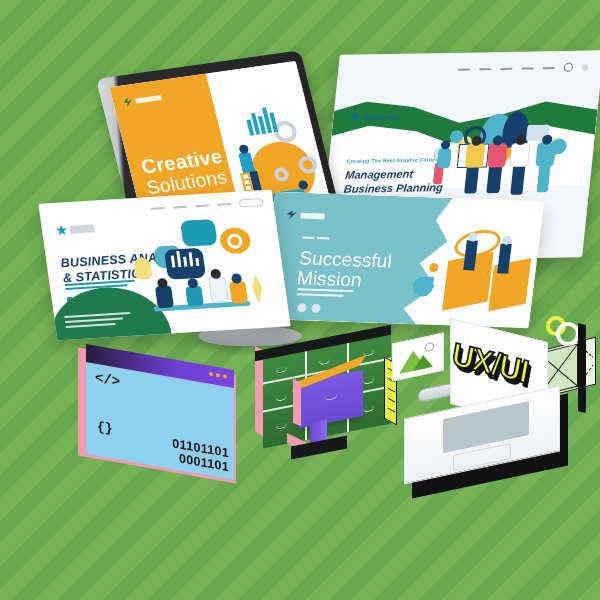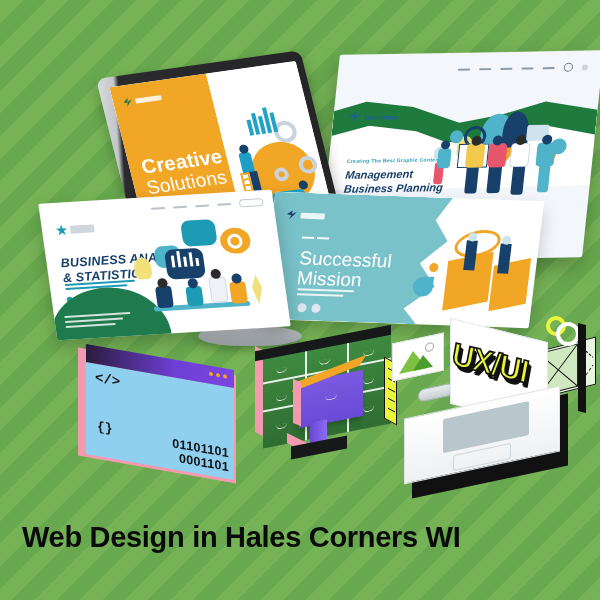--- a/index.html
+++ b/index.html
@@ -580,15 +580,14 @@
     <div class="lp-shadow"></div>
     <div class="lp-scr-dark"></div>
     <div class="lp-screen"></div>
     <div class="uxui">UX/UI</div>
     <div class="lp-base">
       <div class="lp-pad"></div>
       <div class="lp-track"></div>
     </div>
   </div>
 
-  <div class="title">Web Design in Hales Corners WI</div>
 
 </div>
 
 </body></html>

